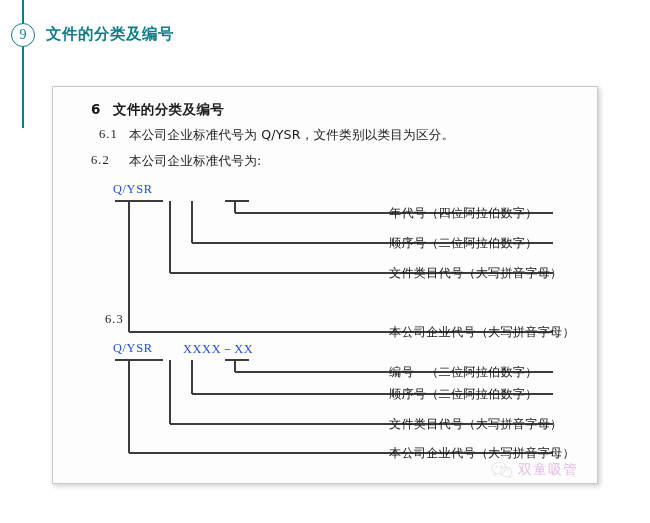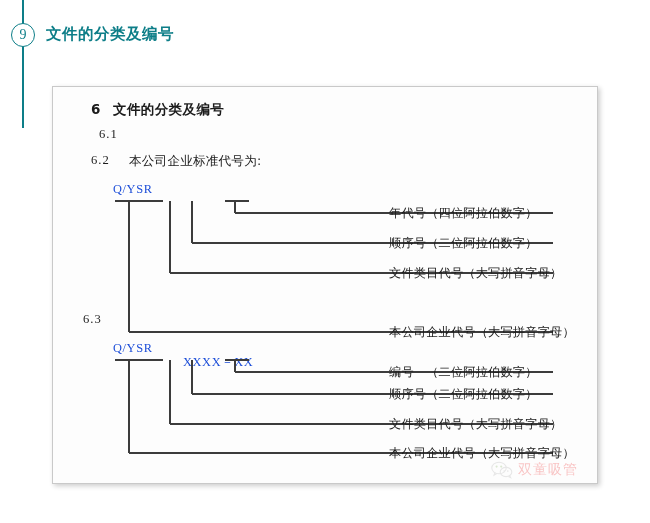--- a/index.html
+++ b/index.html
@@ -127,41 +127,42 @@
     position: absolute;
     left: 438px;
     top: 374px;
     display: flex;
     align-items: center;
     gap: 5px;
     opacity: 0.30;
     pointer-events: none;
   }
   #watermark .wm-text {
-    color: #ef4444;
+    color: #a21caf;
     font-family: "DejaVu Sans", "Liberation Sans", sans-serif;
     font-size: 14px;
     letter-spacing: 1px;
     white-space: nowrap;
   }
 </style>
 </head>
 <body>
 
 <div id="header-rail"></div>
 <div id="header-badge">9</div>
 <div id="header-title">文件的分类及编号</div>
 
 <div id="doc-panel">
   <div class="doc-inner">
 
     <div class="cn sec-head" style="left:38px; top:14px;">6</div>
     <div class="cn sec-head" style="left:60px; top:14px;">文件的分类及编号</div>
 
     <div class="cn numlabel" style="left:38px; top:40px;margin-left:8px;">6.1</div>
+    <div class="cn para" style="left:76px; top:40px;">本公司企业标准代号为 Q/YSR，文件类别以类目为区分。</div>
 
     <div class="cn numlabel" style="left:38px; top:66px;">6.2</div>
     <div class="cn para" style="left:76px; top:66px;">本公司企业标准代号为:</div>
 
     <div class="code" style="left:60px; top:95px;">Q/YSR</div>
 
     <svg class="diagram-svg" width="546" height="398">
 
       <path class="dline" d="M62,114 L110,114"></path>
       <path class="dline" d="M76,114 L76,245"></path>
@@ -176,24 +177,24 @@
       <path class="dline" d="M172,114 L196,114"></path>
       <path class="dline" d="M182,114 L182,126"></path>
       <path class="dline" d="M182,126 L500,126"></path>
     </svg>
 
     <div class="leg" style="left:336px; top:118px;">年代号（四位阿拉伯数字）</div>
     <div class="leg" style="left:336px; top:148px;">顺序号（二位阿拉伯数字）</div>
     <div class="leg" style="left:336px; top:178px;">文件类目代号（大写拼音字母）</div>
     <div class="leg" style="left:336px; top:237px;">本公司企业代号（大写拼音字母）</div>
 
-    <div class="cn numlabel" style="left:30px; top:225px;">6.3</div>
+    <div class="cn numlabel" style="left:52px; top:225px;">6.3</div>
 
     <div class="code" style="left:60px; top:254px;">Q/YSR</div>
-    <div class="code" style="left:130px; top:254px;margin-top:13px;">XXXX－XX</div>
+    <div class="code" style="left:130px; top:254px;">XXXX－XX</div>
 
     <svg class="diagram-svg" width="546" height="398">
       <path class="dline" d="M62,273 L110,273"></path>
       <path class="dline" d="M76,273 L76,366"></path>
       <path class="dline" d="M76,366 L500,366"></path>
 
       <path class="dline" d="M117,273 L117,337"></path>
       <path class="dline" d="M117,337 L500,337"></path>
 
       <path class="dline" d="M139,273 L139,307"></path>

